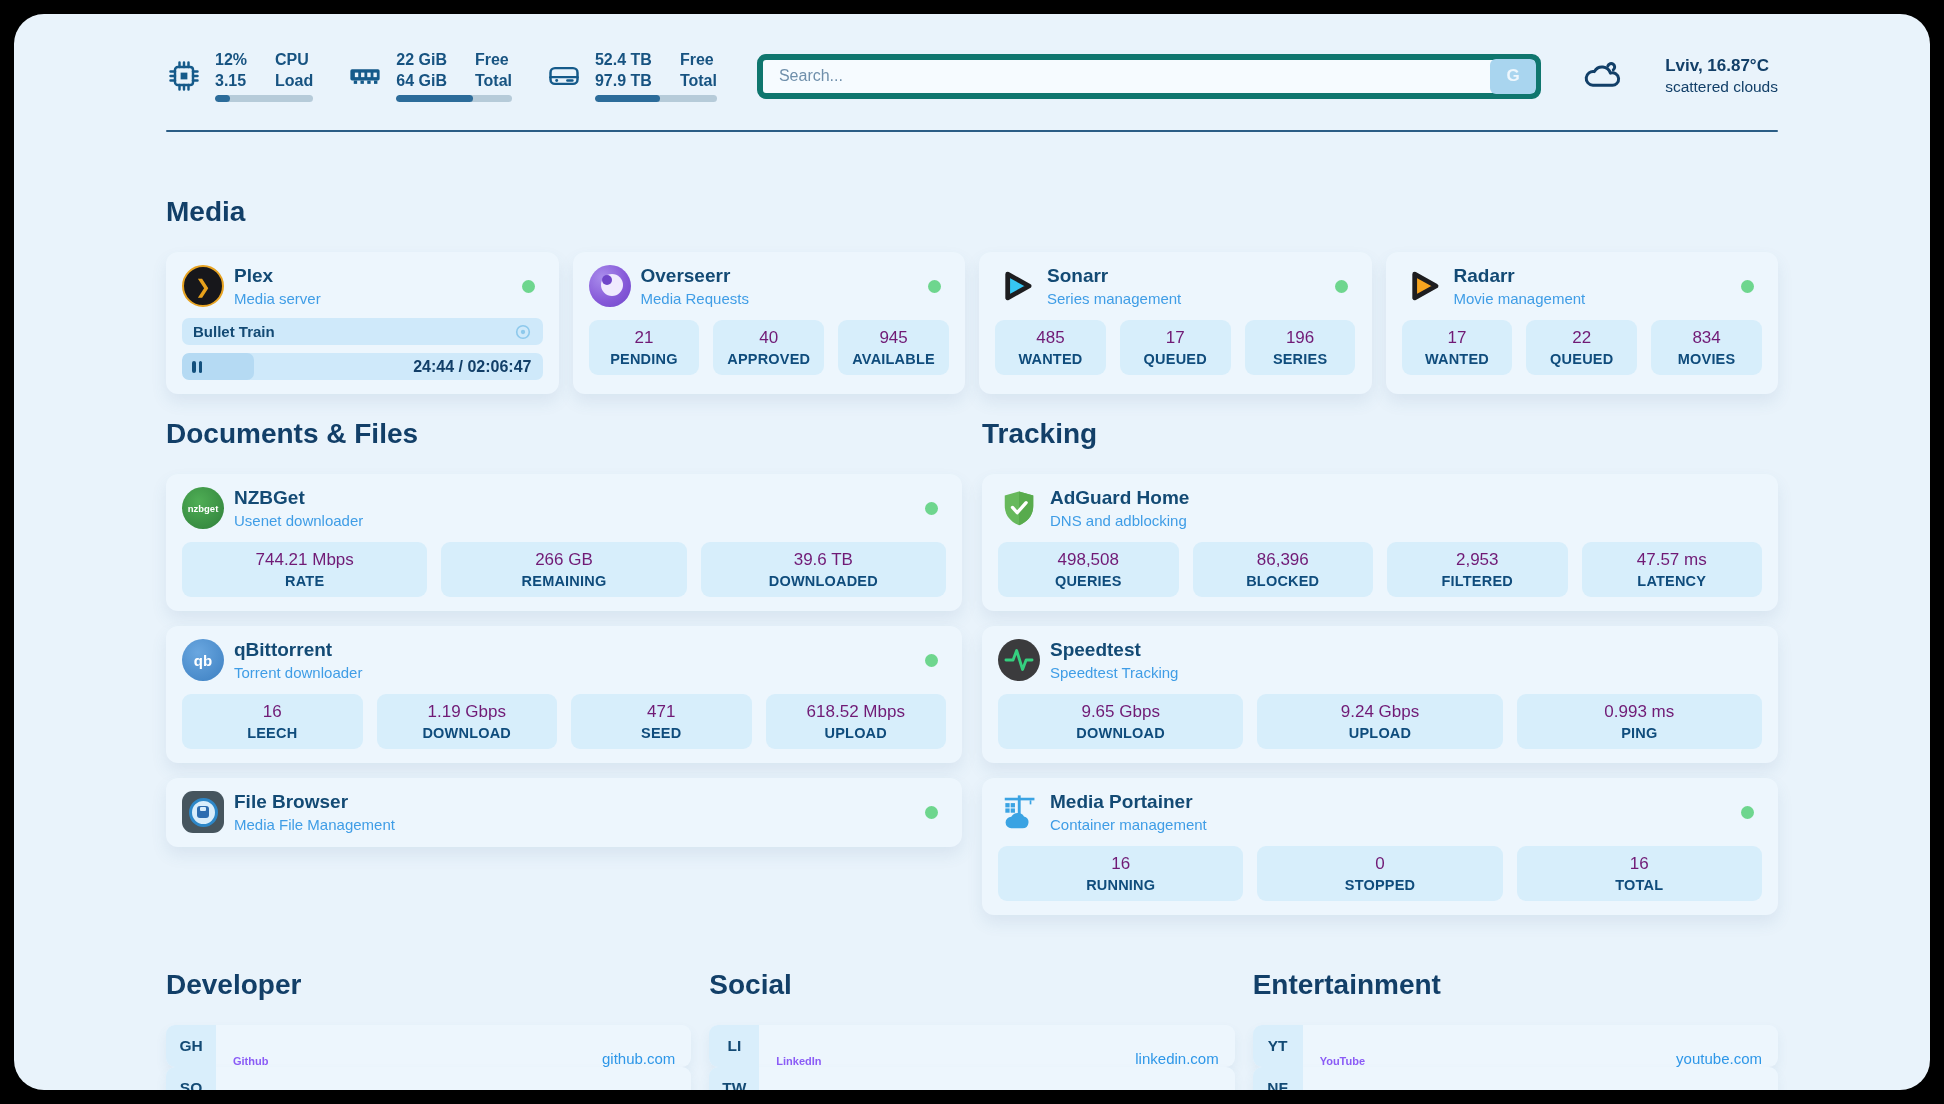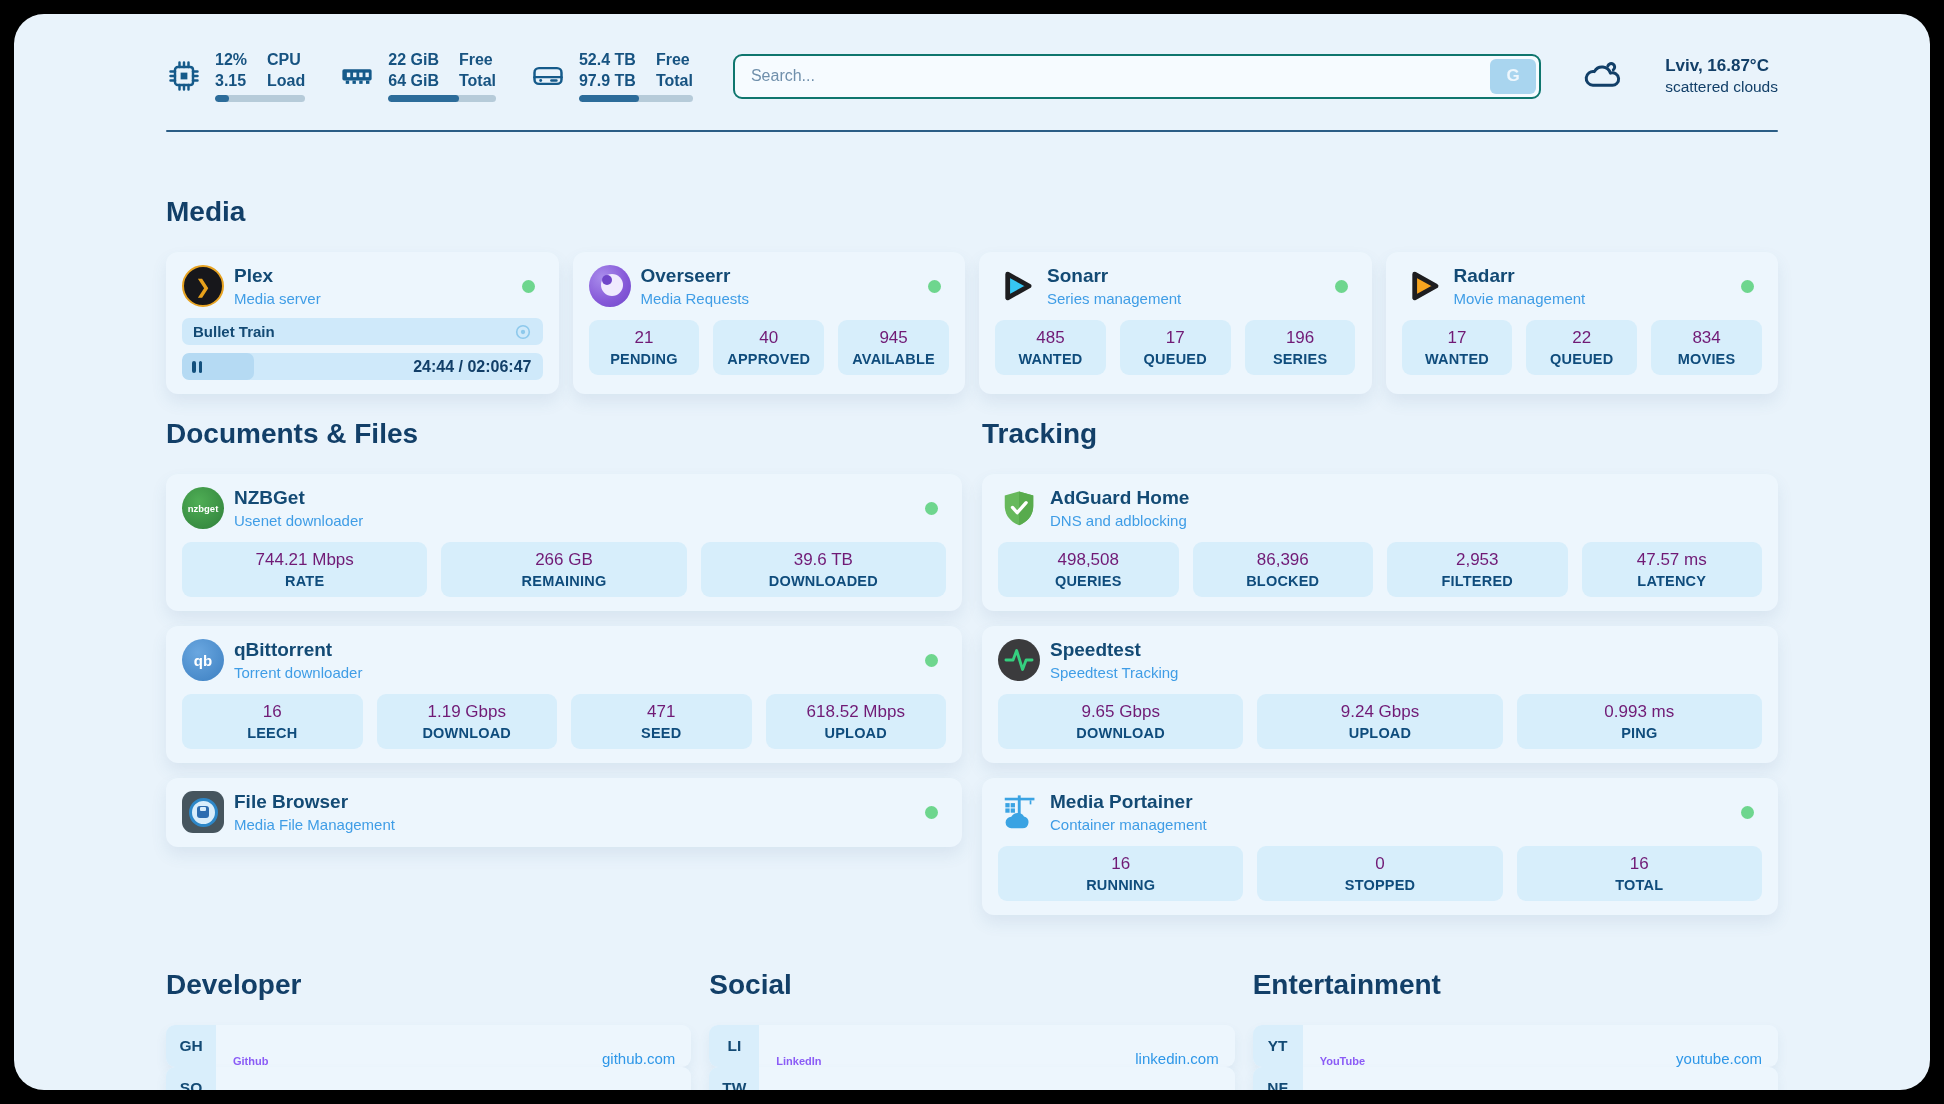--- a/index.html
+++ b/index.html
@@ -6,27 +6,27 @@
   html,body { width:1944px; height:1104px; background:#000; font-family:"Liberation Sans","DejaVu Sans",sans-serif; }
   .page { position:absolute; inset:14px; background:#e9f3fb; border-radius:30px; overflow:hidden; }
   .content { padding:0 152px; }
 
   
   .topbar { display:flex; align-items:center; gap:34px; padding-top:36px; }
   .sysstat { display:flex; align-items:center; gap:13px; }
   .sicon { width:36px; height:36px; flex:0 0 auto; display:flex; align-items:center; justify-content:center; }
   .sicon svg { width:36px; height:36px; }
   .sysstat-body { display:flex; flex-direction:column; gap:5px; }
-  .sysstat-rows { display:flex; gap:20px; }
+  .sysstat-rows { display:flex; gap:28px; }
   .scol { display:flex; flex-direction:column; gap:2px; font-size:16px; font-weight:700; color:#175381; line-height:1.2; }
   .sbar { height:7px; border-radius:4px; background:#b6cbd9; overflow:hidden; }
   .sfill { display:block; height:100%; border-radius:4px; background:#2c6c9a; }
 
   .searchwrap { flex:1; position:relative; height:45px; margin:0 6px; }
-  .searchwrap input { width:100%; height:100%; border:2px solid #0f766e; border-radius:9px; background:#f6fbff;
+  .searchwrap input { width:100%; height:100%; border:6px solid #0f766e; border-radius:9px; background:#f6fbff;
     padding:0 64px 0 16px; font-size:16px; color:#1c5a86; font-family:inherit; outline:none; }
   .searchwrap input::placeholder { color:#6f8fab; }
   .gbtn { position:absolute; right:5px; top:5px; bottom:5px; width:46px; border:none; border-radius:6px;
     background:#a9d5ef; color:#eef7fd; font-size:17px; font-weight:700; cursor:pointer; font-family:inherit; }
 
   .weather { display:flex; align-items:center; gap:12px; }
   .weather svg { width:40px; height:40px; }
   .wtext { display:flex; flex-direction:column; gap:2px; color:#123f68;margin-left:32px; }
   .wline1 { font-size:17px; font-weight:700; }
   .wline2 { font-size:15.5px; font-weight:400; }

